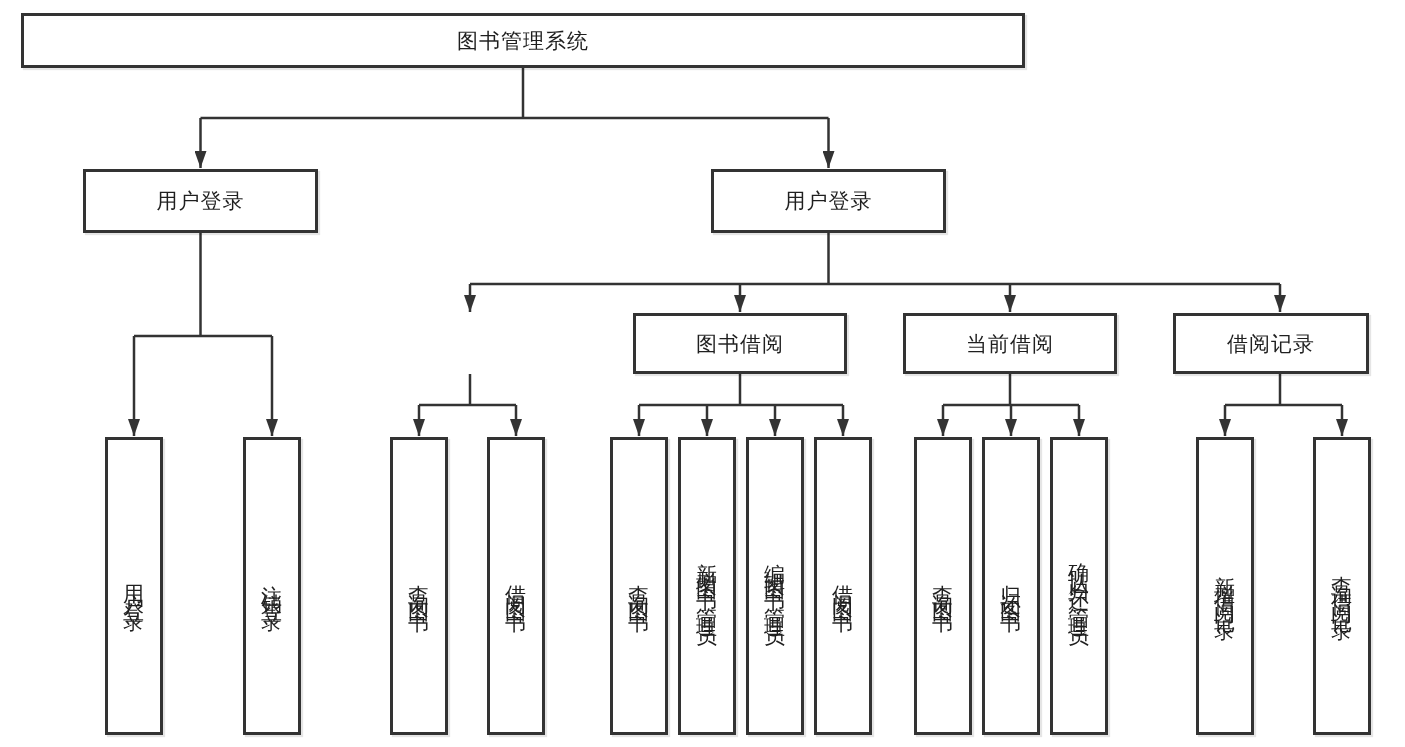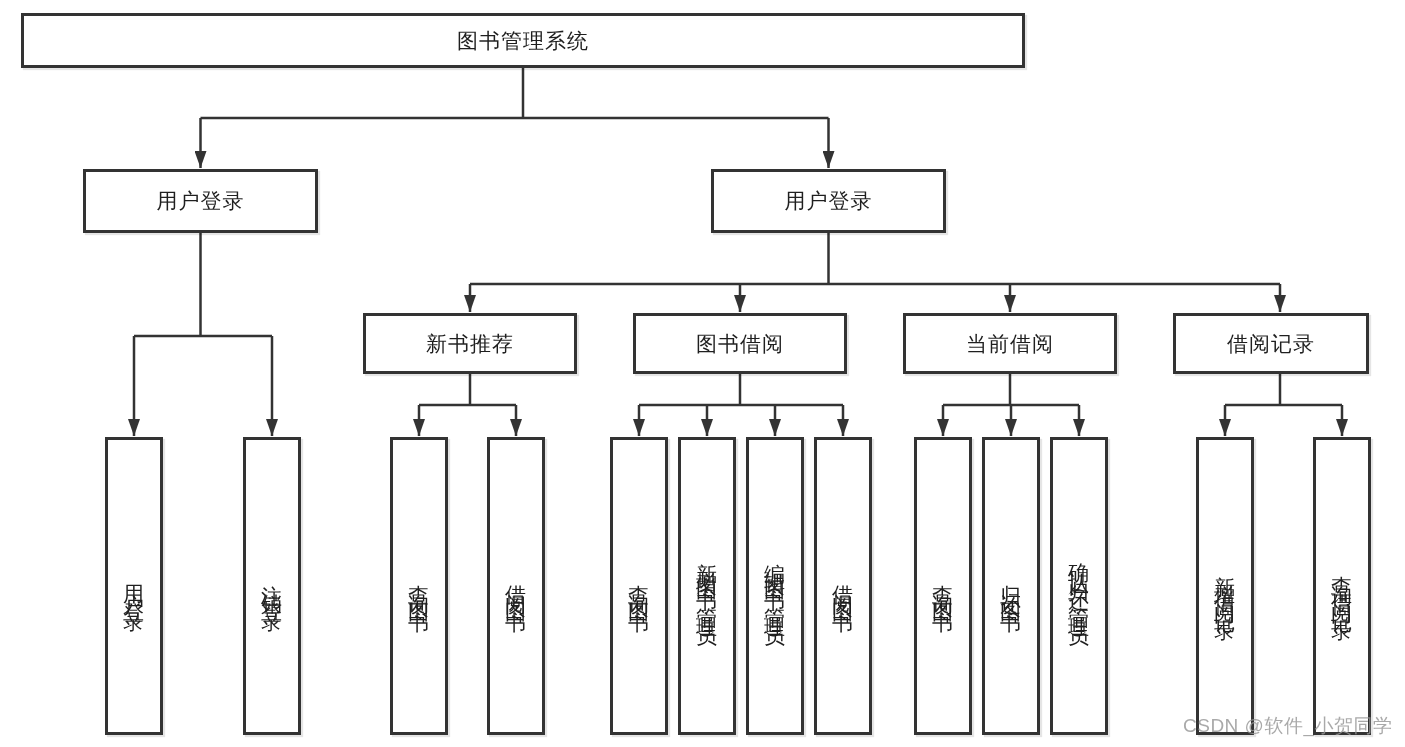--- a/index.html
+++ b/index.html
@@ -84,23 +84,20 @@
     <span class="lbl">图书管理系统</span>
   </div>
 
   <div class="box" style="left:83px;top:169px;width:235px;height:64px">
     <span class="lbl">用户登录</span>
   </div>
   <div class="box" style="left:711px;top:169px;width:235px;height:64px">
     <span class="lbl">用户登录</span>
   </div>
 
-  <div class="box" style="left:363px;top:313px;width:214px;height:61px">
-    <span class="lbl">新书推荐</span>
-  </div>
   <div class="box" style="left:903px;top:313px;width:214px;height:61px">
     <span class="lbl">当前借阅</span>
   </div>
   <div class="box" style="left:633px;top:313px;width:214px;height:61px">
     <span class="lbl">图书借阅</span>
   </div>
   <div class="box" style="left:1173px;top:313px;width:196px;height:61px">
     <span class="lbl">借阅记录</span>
   </div>
 
@@ -141,15 +138,14 @@
     <span class="lbl">确认归还（管理员）</span>
   </div>
 
   <div class="box leaf" style="left:1196px;top:437px;width:58px;height:298px">
     <span class="lbl">新增借阅记录</span>
   </div>
   <div class="box leaf" style="left:1313px;top:437px;width:58px;height:298px">
     <span class="lbl">查询借阅记录</span>
   </div>
 
-  <div class="watermark">CSDN @软件_小贺同学</div>
 
 </div>
 
 </body></html>

